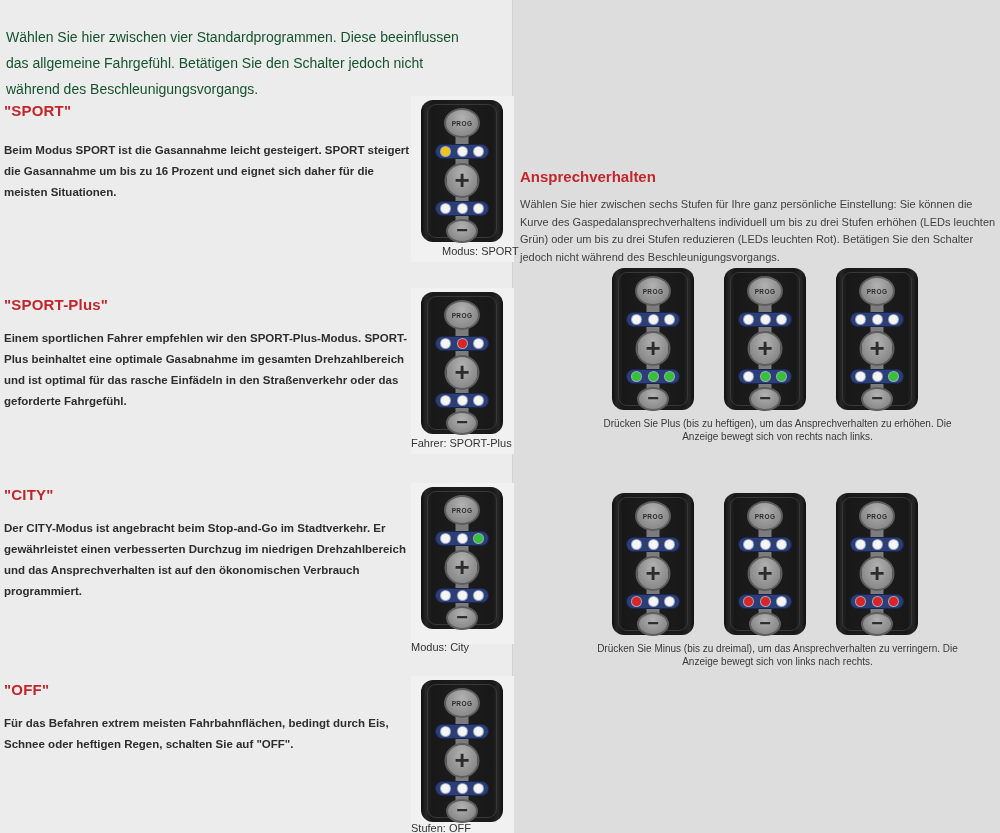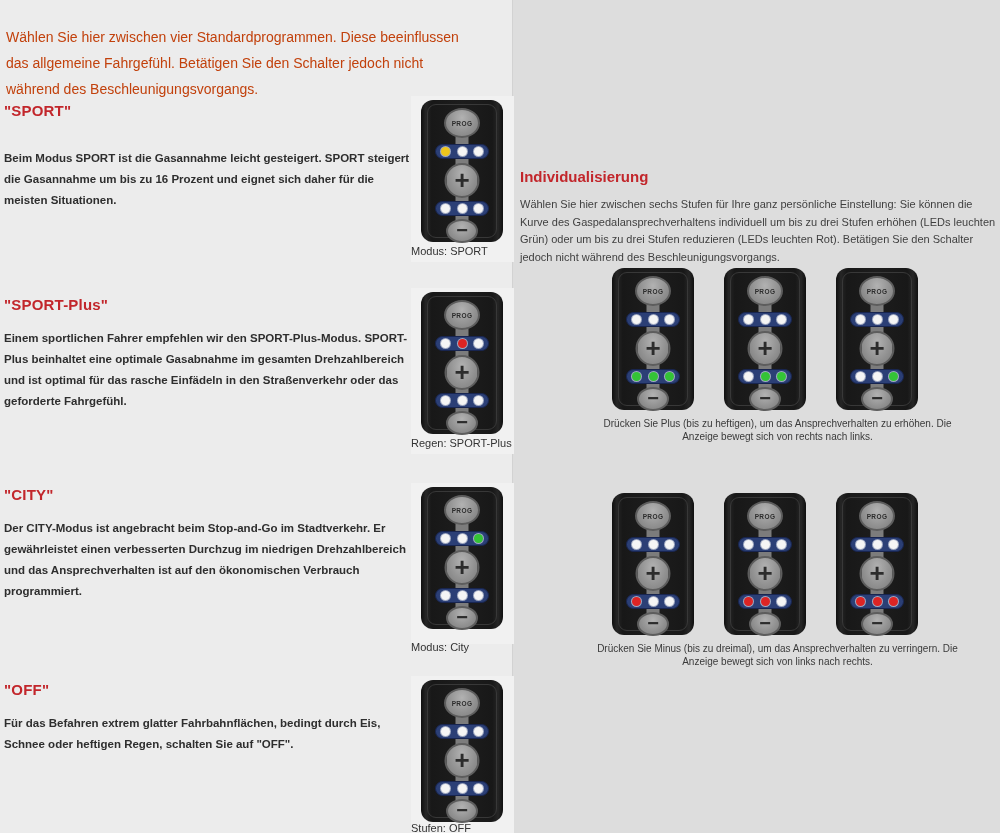--- a/index.html
+++ b/index.html
@@ -13,21 +13,21 @@
   }
   .left-col{
     position:absolute;left:0;top:0;width:512px;height:833px;
     background:#ececec;border-right:1px solid #d2d2d2;
   }
   .figure-tile{
     position:absolute;background:#f1f1f1;
   }
   .intro{
     position:absolute;left:6px;top:10px;width:474px;
-    font-size:14px;line-height:26px;color:#c2410c;
+    font-size:14px;line-height:26px;color:#14532d;
   }
   .mode-heading{
     position:absolute;left:4px;
     font-size:15px;font-weight:bold;color:#c2262b;
     letter-spacing:.2px;
   }
   .mode-body{
     position:absolute;left:4px;width:414px;
     font-size:11.5px;font-weight:bold;line-height:21px;color:#2e2e2e;
   }
@@ -93,21 +93,21 @@
 <div class="left-col"></div>
 
 <div class="figure-tile" style="left:411px;top:96px;width:103px;height:166px;"></div>
 <div class="figure-tile" style="left:411px;top:288px;width:103px;height:166px;"></div>
 <div class="figure-tile" style="left:411px;top:483px;width:103px;height:161px;"></div>
 <div class="figure-tile" style="left:411px;top:676px;width:103px;height:157px;"></div>
 
 <p class="intro">Wählen Sie hier zwischen vier Standardprogrammen. Diese beeinflussen das allgemeine Fahrgefühl. Betätigen Sie den Schalter jedoch nicht während des Beschleunigungsvorgangs.</p>
 
 <h2 class="mode-heading" style="top:90px;">"SPORT"</h2>
-<p class="mode-body" style="top:136px;">Beim Modus SPORT ist die Gasannahme leicht gesteigert. SPORT steigert die Gasannahme um bis zu 16 Prozent und eignet sich daher für die meisten Situationen.</p>
+<p class="mode-body" style="top:128px;">Beim Modus SPORT ist die Gasannahme leicht gesteigert. SPORT steigert die Gasannahme um bis zu 16 Prozent und eignet sich daher für die meisten Situationen.</p>
 <div class="device" style="left:421px;top:100px;">
   <div class="outline"></div>
   <div class="connector"></div>
   <div class="btn prog">
     <span>PROG</span>
   </div>
   <div class="led-row top">
     <span class="led" style="background: rgb(238, 197, 29);"></span>
     <span class="led" style="background: rgb(245, 245, 245);"></span>
     <span class="led" style="background: rgb(245, 245, 245);"></span>
@@ -117,21 +117,21 @@
   </div>
   <div class="led-row bottom">
     <span class="led" style="background: rgb(245, 245, 245);"></span>
     <span class="led" style="background: rgb(245, 245, 245);"></span>
     <span class="led" style="background: rgb(245, 245, 245);"></span>
   </div>
   <div class="btn minus">
     <span>−</span>
   </div>
 </div>
-<div class="mode-caption" style="top:245px;">Modus: SPORT</div>
+<div class="mode-caption" style="top:245px;margin-left:31px;">Modus: SPORT</div>
 
 <h2 class="mode-heading" style="top:284px;">"SPORT-Plus"</h2>
 <p class="mode-body" style="top:316px;">Einem sportlichen Fahrer empfehlen wir den SPORT-Plus-Modus. SPORT-Plus beinhaltet eine optimale Gasabnahme im gesamten Drehzahlbereich und ist optimal für das rasche Einfädeln in den Straßenverkehr oder das geforderte Fahrgefühl.</p>
 <div class="device" style="left:421px;top:292px;">
   <div class="outline"></div>
   <div class="connector"></div>
   <div class="btn prog">
     <span>PROG</span>
   </div>
   <div class="led-row top">
@@ -144,21 +144,21 @@
   </div>
   <div class="led-row bottom">
     <span class="led" style="background: rgb(245, 245, 245);"></span>
     <span class="led" style="background: rgb(245, 245, 245);"></span>
     <span class="led" style="background: rgb(245, 245, 245);"></span>
   </div>
   <div class="btn minus">
     <span>−</span>
   </div>
 </div>
-<div class="mode-caption" style="top:437px;">Regen: SPORT-Plus</div>
+<div class="mode-caption" style="top:437px;">Fahrer: SPORT-Plus</div>
 
 <h2 class="mode-heading" style="top:474px;">"CITY"</h2>
 <p class="mode-body" style="top:506px;">Der CITY-Modus ist angebracht beim Stop-and-Go im Stadtverkehr. Er gewährleistet einen verbesserten Durchzug im niedrigen Drehzahlbereich und das Ansprechverhalten ist auf den ökonomischen Verbrauch programmiert.</p>
 <div class="device" style="left:421px;top:487px;">
   <div class="outline"></div>
   <div class="connector"></div>
   <div class="btn prog">
     <span>PROG</span>
   </div>
   <div class="led-row top">
@@ -174,21 +174,21 @@
     <span class="led" style="background: rgb(245, 245, 245);"></span>
     <span class="led" style="background: rgb(245, 245, 245);"></span>
   </div>
   <div class="btn minus">
     <span>−</span>
   </div>
 </div>
 <div class="mode-caption" style="top:629px;margin-top:12px;">Modus: City</div>
 
 <h2 class="mode-heading" style="top:669px;">"OFF"</h2>
-<p class="mode-body" style="top:701px;">Für das Befahren extrem glatter Fahrbahnflächen, bedingt durch Eis, Schnee oder heftigen Regen, schalten Sie auf "OFF".</p>
+<p class="mode-body" style="top:701px;">Für das Befahren extrem meisten Fahrbahnflächen, bedingt durch Eis, Schnee oder heftigen Regen, schalten Sie auf "OFF".</p>
 <div class="device" style="left:421px;top:680px;">
   <div class="outline"></div>
   <div class="connector"></div>
   <div class="btn prog">
     <span>PROG</span>
   </div>
   <div class="led-row top">
     <span class="led" style="background: rgb(245, 245, 245);"></span>
     <span class="led" style="background: rgb(245, 245, 245);"></span>
     <span class="led" style="background: rgb(245, 245, 245);"></span>
@@ -200,21 +200,21 @@
     <span class="led" style="background: rgb(245, 245, 245);"></span>
     <span class="led" style="background: rgb(245, 245, 245);"></span>
     <span class="led" style="background: rgb(245, 245, 245);"></span>
   </div>
   <div class="btn minus">
     <span>−</span>
   </div>
 </div>
 <div class="mode-caption" style="top:822px;">Stufen: OFF</div>
 
-<h2 class="ind-heading">Individualisierung</h2>
+<h2 class="ind-heading">Ansprechverhalten</h2>
 <p class="ind-body">Wählen Sie hier zwischen sechs Stufen für Ihre ganz persönliche Einstellung: Sie können die Kurve des Gaspedalansprechverhaltens individuell um bis zu drei Stufen erhöhen (LEDs leuchten Grün) oder um bis zu drei Stufen reduzieren (LEDs leuchten Rot). Betätigen Sie den Schalter jedoch nicht während des Beschleunigungsvorgangs.</p>
 
 <div class="device" style="left:612px;top:268px;">
   <div class="outline"></div>
   <div class="connector"></div>
   <div class="btn prog">
     <span>PROG</span>
   </div>
   <div class="led-row top">
     <span class="led" style="background: rgb(245, 245, 245);"></span>

